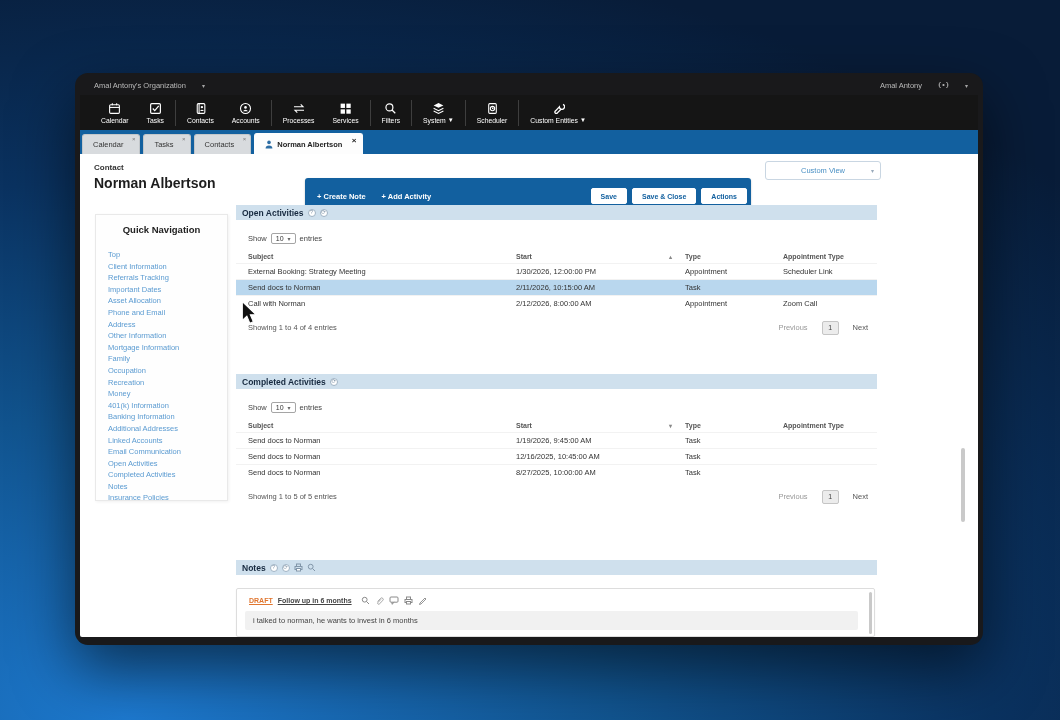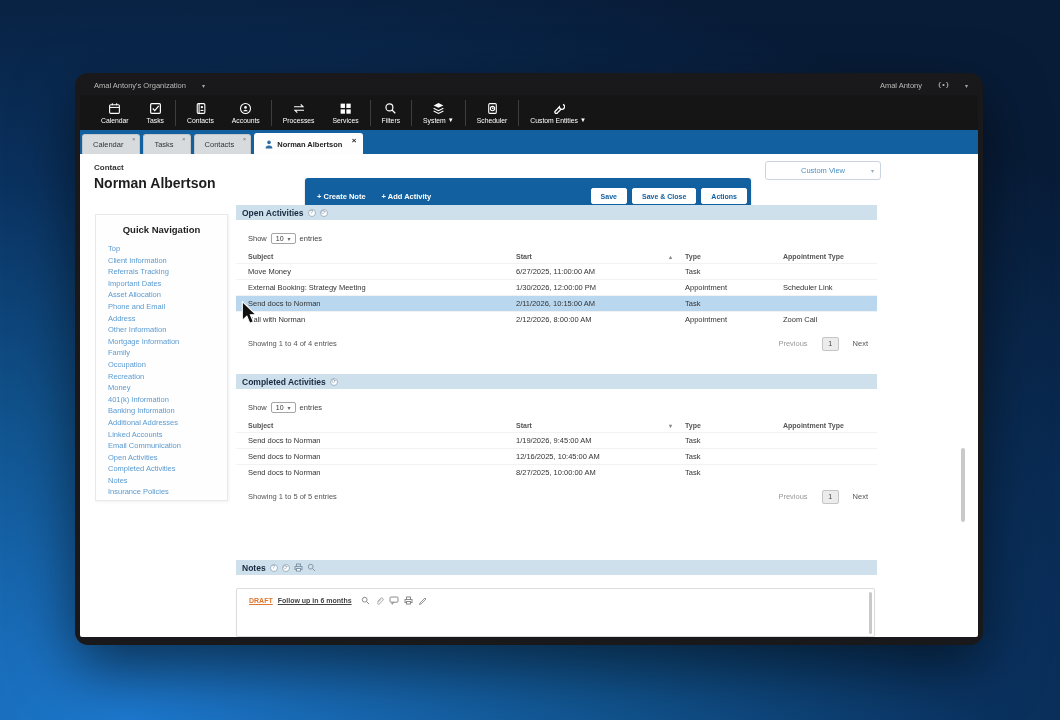--- a/index.html
+++ b/index.html
@@ -43,21 +43,21 @@
   .action-link { color:#fff; font-size:7.5px; font-weight:bold; }
   .action-bar .spacer { flex:1; }
   .btn-white { background:#fff; color:#12609f; font-size:7px; font-weight:bold; border:1px solid #fff; border-radius:2px;
                height:16px; padding:0 9px; display:flex; align-items:center; margin-left:5px; }
   .custom-view { position:absolute; left:685px; top:7px; width:116px; height:19px; background:#fff; border:1px solid #c9d6e2;
                  border-radius:3px; display:flex; align-items:center; justify-content:center; font-size:7.5px; color:#4a90c4; }
   .custom-view .cv-caret { position:absolute; right:6px; color:#9ab; font-size:6px; }
   
   .quick-nav { position:absolute; left:15px; top:60px; width:133px; height:287px; background:#fefefe;
                border:1px solid #e9e9e9; box-shadow:1px 1px 3px rgba(0,0,0,.06); padding-top:9px; }
-  .qn-title { text-align:center; font-size:9.5px; font-weight:bold; color:#222; margin-bottom:8px; }
+  .qn-title { text-align:center; font-size:9.5px; font-weight:bold; color:#222; margin-bottom:14px; }
   .quick-nav ul { list-style:none; padding-left:12px; }
   .quick-nav li { font-size:7.5px; color:#5b9bd1; line-height:11.6px; white-space:nowrap; }
   
   .section { position:absolute; left:156px; width:641px; }
   .sec-open { top:51px; } .sec-completed { top:220px; } .sec-notes { top:406px; }
   .sec-header { height:15px; background:#cfe0ed; display:flex; align-items:center; gap:4px; padding-left:6px; }
   .sec-title { font-size:8.5px; font-weight:bold; color:#16293f; }
   .circle-icon { width:8px; height:8px; border:1px solid #9fb3c4; border-radius:50%; color:#8296a9; font-size:5.5px;
                  display:inline-flex; align-items:center; justify-content:center; line-height:1; background:#fff; }
   .mini-svg { display:inline-flex; align-items:center; }
@@ -323,26 +323,20 @@
         <thead>
           <tr>
             <th>Subject</th>
             <th>Start</th>
             <th><span class="sort-arrow">▴</span><span>Type</span></th>
             <th>Appointment Type</th>
           </tr>
         </thead>
         <tbody>
 
-            <tr>
-              <td>Move Money</td>
-              <td>6/27/2025, 11:00:00 AM</td>
-              <td>Task</td>
-              <td></td>
-            </tr>
 
             <tr>
               <td>External Booking: Strategy Meeting</td>
               <td>1/30/2026, 12:00:00 PM</td>
               <td>Appointment</td>
               <td>Scheduler Link</td>
             </tr>
 
             <tr class="row-highlight">
               <td>Send docs to Norman</td>
@@ -491,20 +485,23 @@
                   </g>
                 </svg>
               </span>
             <span class="mini-svg">
                 <svg width="9" height="9" viewBox="0 0 9 9">
                   <path d="M2,7 L1.5,8.5 L3,8 L8,3 L7,2 Z" stroke="#8a8a8a" fill="none" stroke-width="0.9"></path>
                 </svg>
               </span>
           </span>
         </div>
+        <div class="note-body">
+          <span>i talked to norman, he wants to invest in 6 months</span>
+        </div>
         <div class="notes-scrollbar"></div>
       </div>
     </div>
 
     <div class="main-scrollbar"></div>
 
     <svg class="cursor" width="16" height="24" viewBox="0 0 12 18">
       <path d="M1,0.5 L1,14.5 L4.4,11.3 L6.6,16.6 L9.2,15.5 L7,10.3 L11.2,10.3 Z" fill="#111" stroke="#fff" stroke-width="0.8"></path>
     </svg>
 

